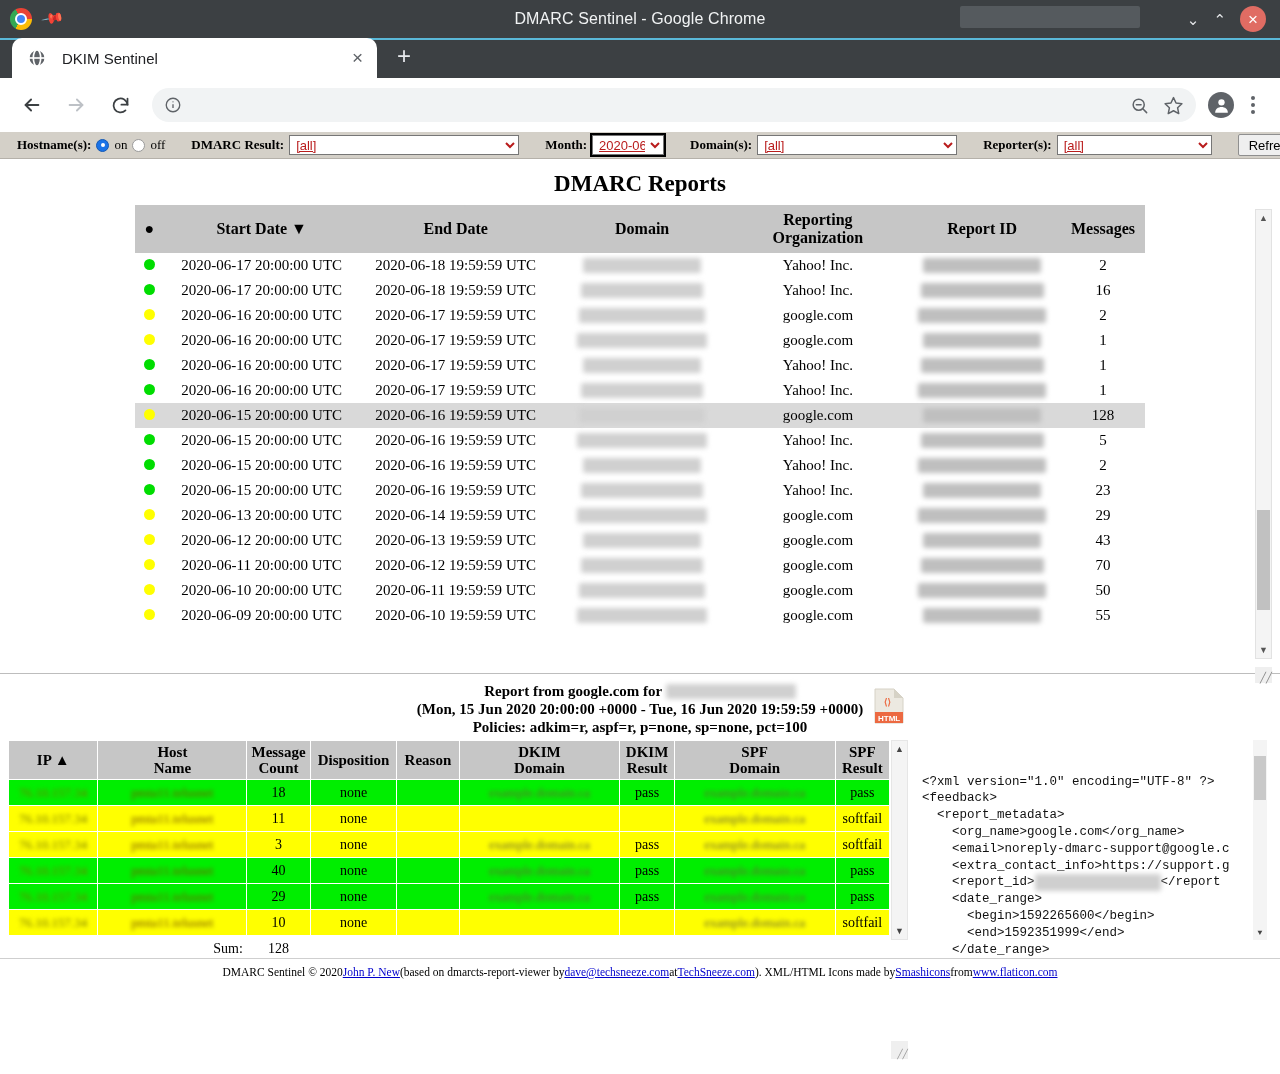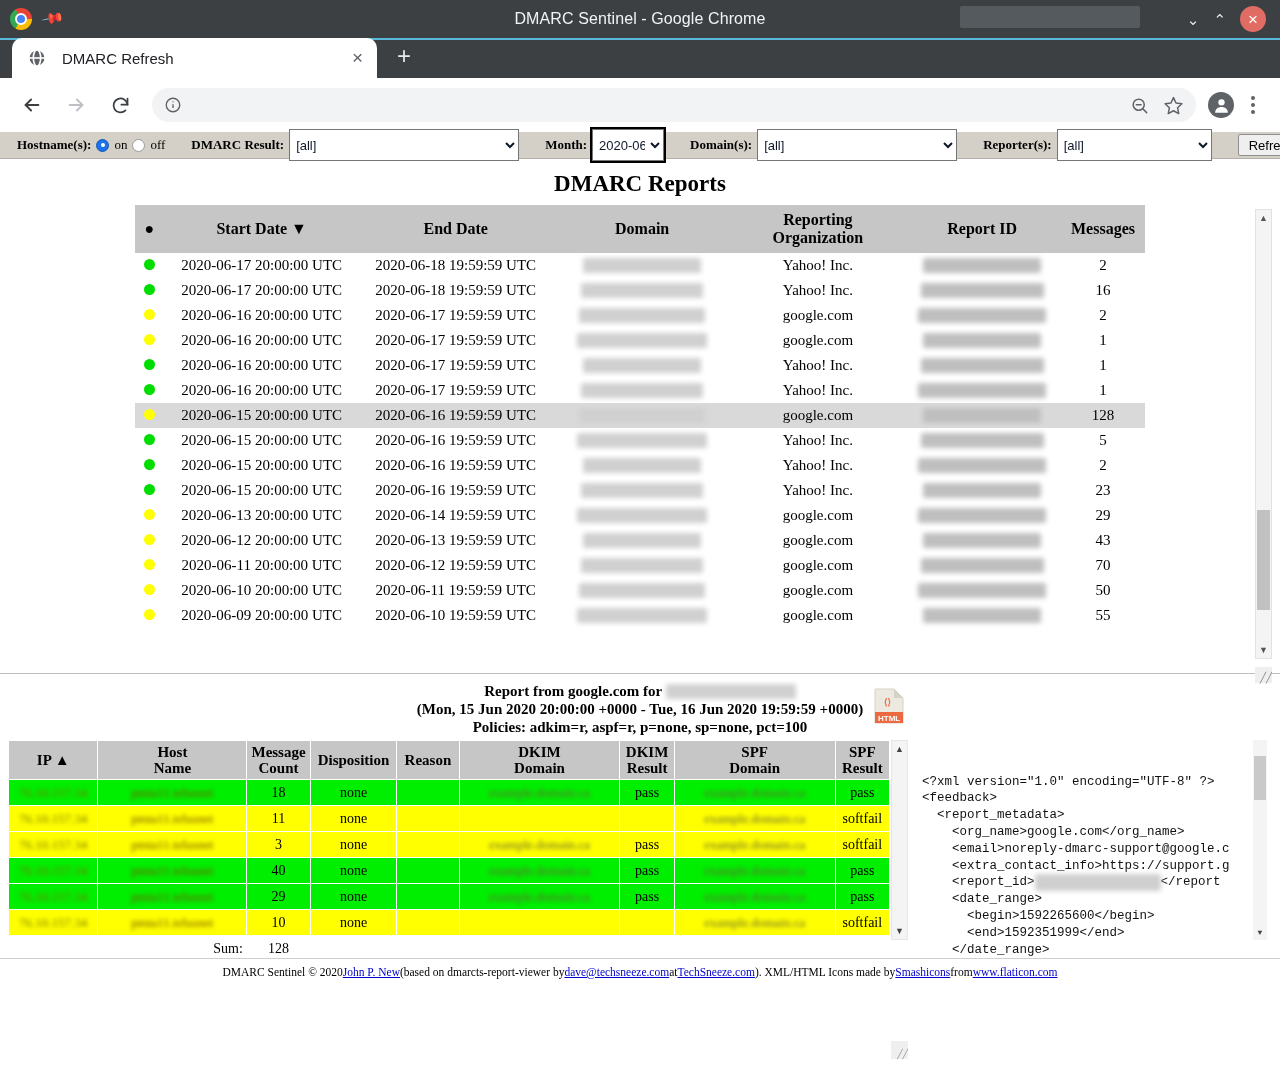--- a/index.html
+++ b/index.html
@@ -92,22 +92,23 @@
   .grp { display:flex; align-items:center; gap:5px; padding:0 9px; }
   .sep { width:1px; height:19px; background:#888; }
   .radio {
     width:13px;height:13px;border-radius:50%;border:1px solid #9a9a9a;background:#fff;display:inline-block;
     position:relative; flex:0 0 13px;
   }
   .radio.on { background:#1a73e8; border-color:#1459b5; }
   .radio.on::after{content:"";position:absolute;left:3.5px;top:3.5px;width:4px;height:4px;border-radius:50%;background:#fff;}
   select.sel {
     font-family:"Liberation Sans", sans-serif; font-size:13px;
-    height:32px; border:1px solid #767676; background:#fff; color:#0f172a;
+    height:20px; border:1px solid #767676; background:#fff; color:#b91c1c;
     padding:0 2px;
+    text-decoration:underline;
   }
   .sel.wide { width:230px; }
   .sel.dom { width:200px; }
   .sel.rep { width:155px; }
   .sel.month { width:72px; outline:2px solid #000; }
   button.btn {
     font-family:"Liberation Sans", sans-serif; font-size:13px;
     height:22px; padding:1px 10px; background:#efefef;
     border:1px solid #8f8f8f; border-radius:2px; color:#000;
   }
@@ -221,21 +222,21 @@
 <div class="chrome-tabstrip">
   <div class="tab">
     <span class="tab-favicon">
       <svg viewBox="0 0 24 24" width="22" height="22" fill="none" stroke="#5f6368" stroke-width="1.8">
         <circle cx="12" cy="12" r="9" fill="#5f6368" stroke="none"></circle>
         <circle cx="12" cy="12" r="9" stroke="#fff"></circle>
         <ellipse cx="12" cy="12" rx="4" ry="9" stroke="#fff"></ellipse>
         <line x1="3" y1="12" x2="21" y2="12" stroke="#fff"></line>
       </svg>
     </span>
-    <span class="tab-title">DMARC Refresh</span>
+    <span class="tab-title">DKIM Sentinel</span>
     <span class="tab-close">×</span>
   </div>
   <span class="newtab">+</span>
 </div>
 
 <div class="chrome-toolbar">
   <span class="tb-btn">
     <svg width="22" height="22" viewBox="0 0 24 24" fill="none" stroke="#3c4043" stroke-width="2" stroke-linecap="round" stroke-linejoin="round">
         <line x1="19" y1="12" x2="5" y2="12"></line>
         <polyline points="11 18 5 12 11 6"></polyline>

